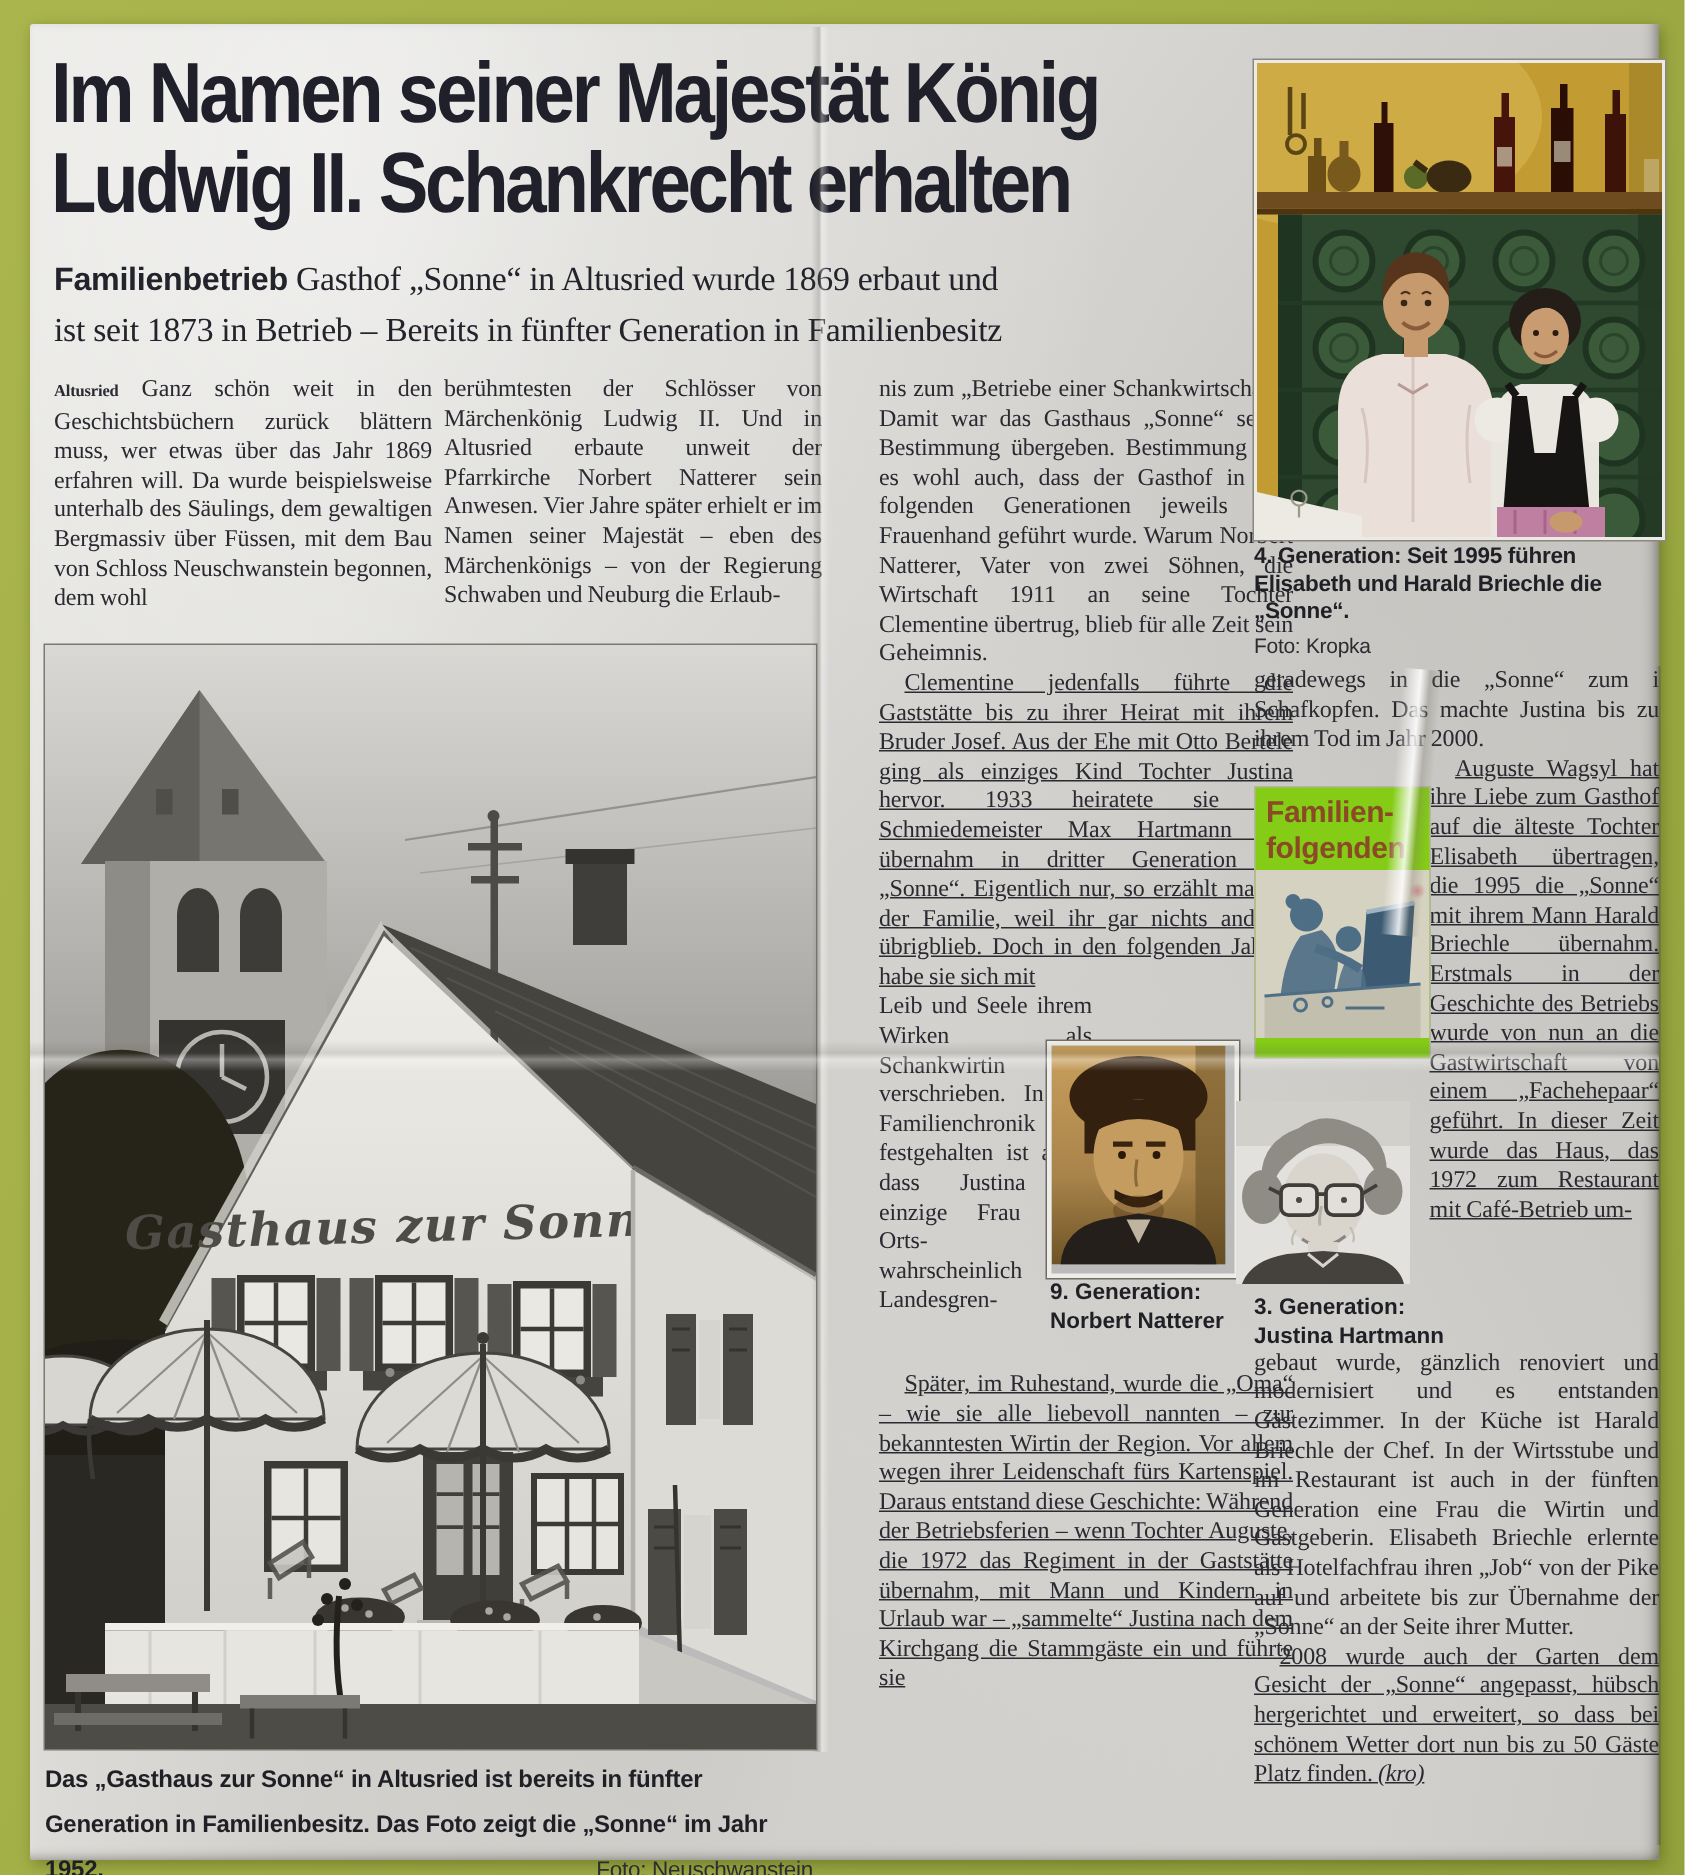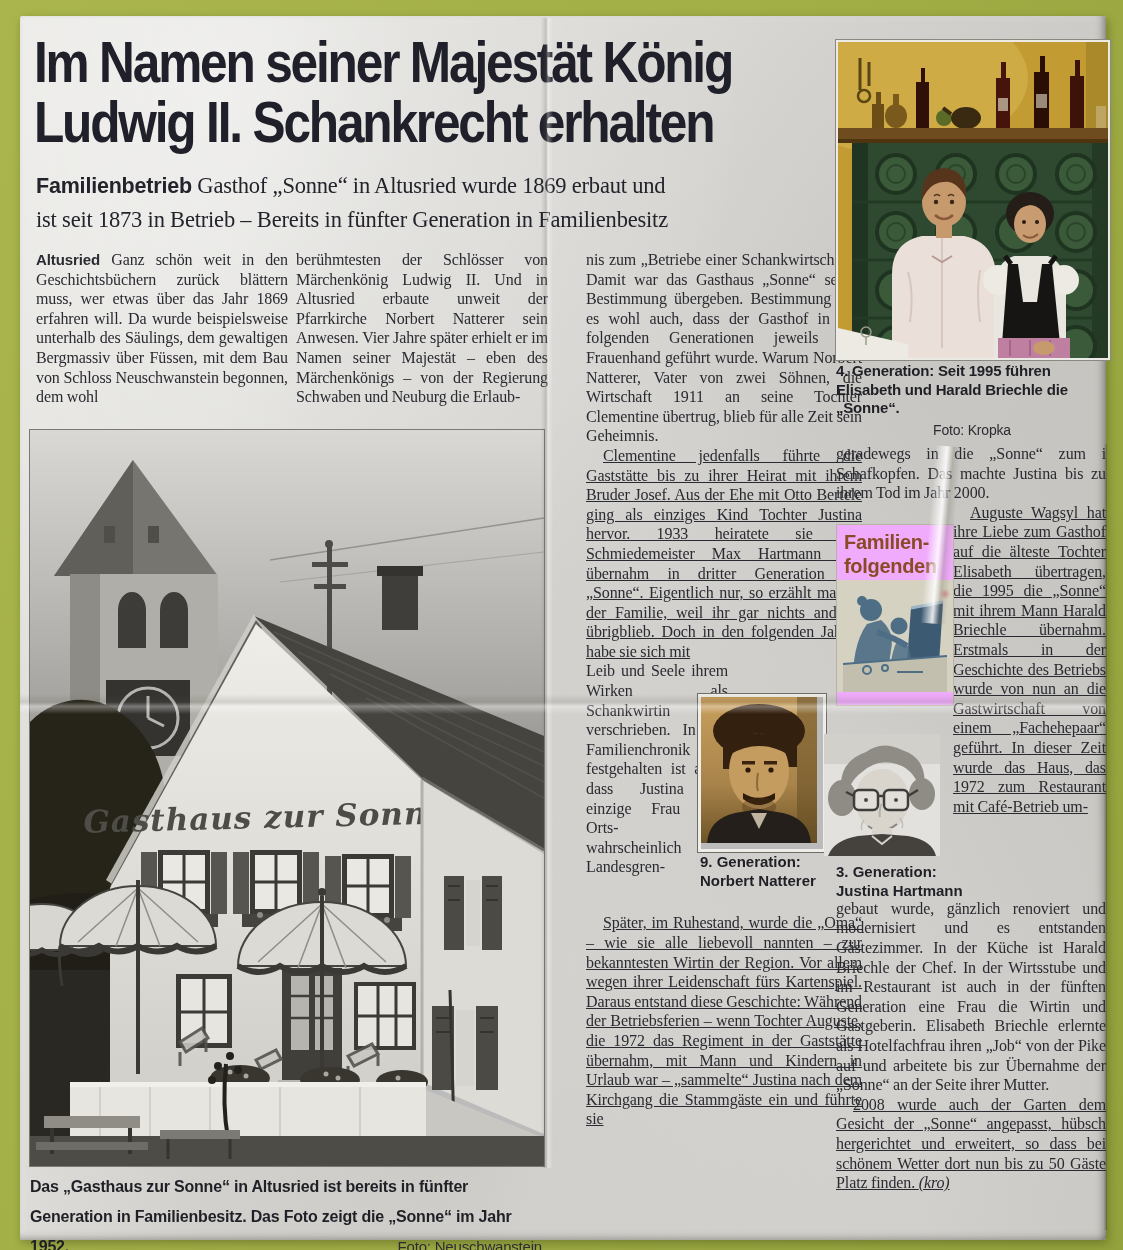--- a/index.html
+++ b/index.html
@@ -38,21 +38,21 @@
     transform:scaleX(.87);transform-origin:0 0;white-space:nowrap;
   }
   .subhead{left:36px;top:169px;width:860px;font-family:"Liberation Serif","DejaVu Serif",serif;
     font-size:22.5px;line-height:34px;color:#23232c;letter-spacing:-.2px;white-space:nowrap;}
   .subhead .lead{font-family:"Liberation Sans","DejaVu Sans",sans-serif;font-weight:bold;font-size:21.5px;text-align:right;}
   
   .bodycol{font-family:"Liberation Serif","DejaVu Serif",serif;font-size:16px;line-height:19.6px;
     color:#2a2a31;text-align:justify;letter-spacing:-.1px;word-spacing:-.4px;}
   .bodycol p{margin:0;}
   .indent{text-indent:17px;text-decoration:underline;}
-  .lead-word{font-family:Liberation Sans, sans-serif;font-weight:bold;font-size:15px;}
+  .lead-word{font-family:Liberation Serif, serif;font-weight:bold;font-size:11px;}
   .col1{left:36px;top:250px;width:252px;}
   .col2{left:296px;top:250px;width:252px;}
   .col3{left:558px;top:250px;width:276px;margin-left:28px;}
   .col4{left:836px;top:444px;width:270px;}
   .row{display:flex;}
   .row3{min-height:252px;}
   .row4{min-height:396px;}
   .narrow3{flex:1;}
   .spacer3{flex:none;width:134px;}
   .spacer4{flex:none;width:117px;}
@@ -61,28 +61,28 @@
   
   .photo{overflow:hidden;background:#bbb;}
   .photo-top{left:836px;top:40px;width:270px;height:316px;border:2px solid #eceae4;box-shadow:0 0 0 1px #8a887f;}
   .photo-main{left:30px;top:430px;width:514px;height:736px;box-shadow:0 0 0 1px #7b7972;}
   .photo-n{left:698px;top:694px;width:122px;height:152px;border:3px solid #efede7;box-shadow:0 0 0 1px #6f6d66;}
   .photo-j{left:824px;top:734px;width:116px;height:122px;}
   svg{display:block;}
   
   .cap{font-weight:bold;font-size:15px;line-height:18.5px;color:#1f1f26;letter-spacing:-.2px;}
   .cap-top{left:836px;top:362px;width:272px;}
-  .credit{font-weight:normal;font-size:14px;color:#2c2c33;text-align:center;margin-top:3px;}
+  .credit{font-weight:normal;font-size:14px;color:#2c2c33;text-align:left;margin-top:3px;}
   .cap-main{left:30px;top:1172px;width:514px;font-size:16px;line-height:30px;position:absolute;}
   .cap-main .credit{position:absolute;right:2px;bottom:0;margin:0;font-size:15px;}
   .cap-port{font-weight:bold;font-size:15px;line-height:19px;color:#1f1f26;}
   .cap-n{left:700px;top:852px;width:130px;}
   .cap-j{left:836px;top:862px;width:150px;}
   
-  .series-box{left:836px;top:524px;width:118px;height:182px;background:#f0abfc;border:1px solid #b8b4a4;box-sizing:border-box;}
+  .series-box{left:836px;top:524px;width:118px;height:182px;background:#84cc16;border:1px solid #b8b4a4;box-sizing:border-box;}
   .series-title{font-weight:bold;font-size:20px;line-height:24px;color:#8a4a26;padding:5px 0 2px 7px;letter-spacing:-.3px;}
   .colrule{left:1104px;top:444px;width:3px;height:786px;background:linear-gradient(90deg,rgba(60,60,52,.0),rgba(60,60,52,.4));}
 </style>
 </head>
 <body>
 
 <div class="abs paper"></div>
 
 <div class="abs headline">
   <div>Im Namen seiner Majestät König</div>

